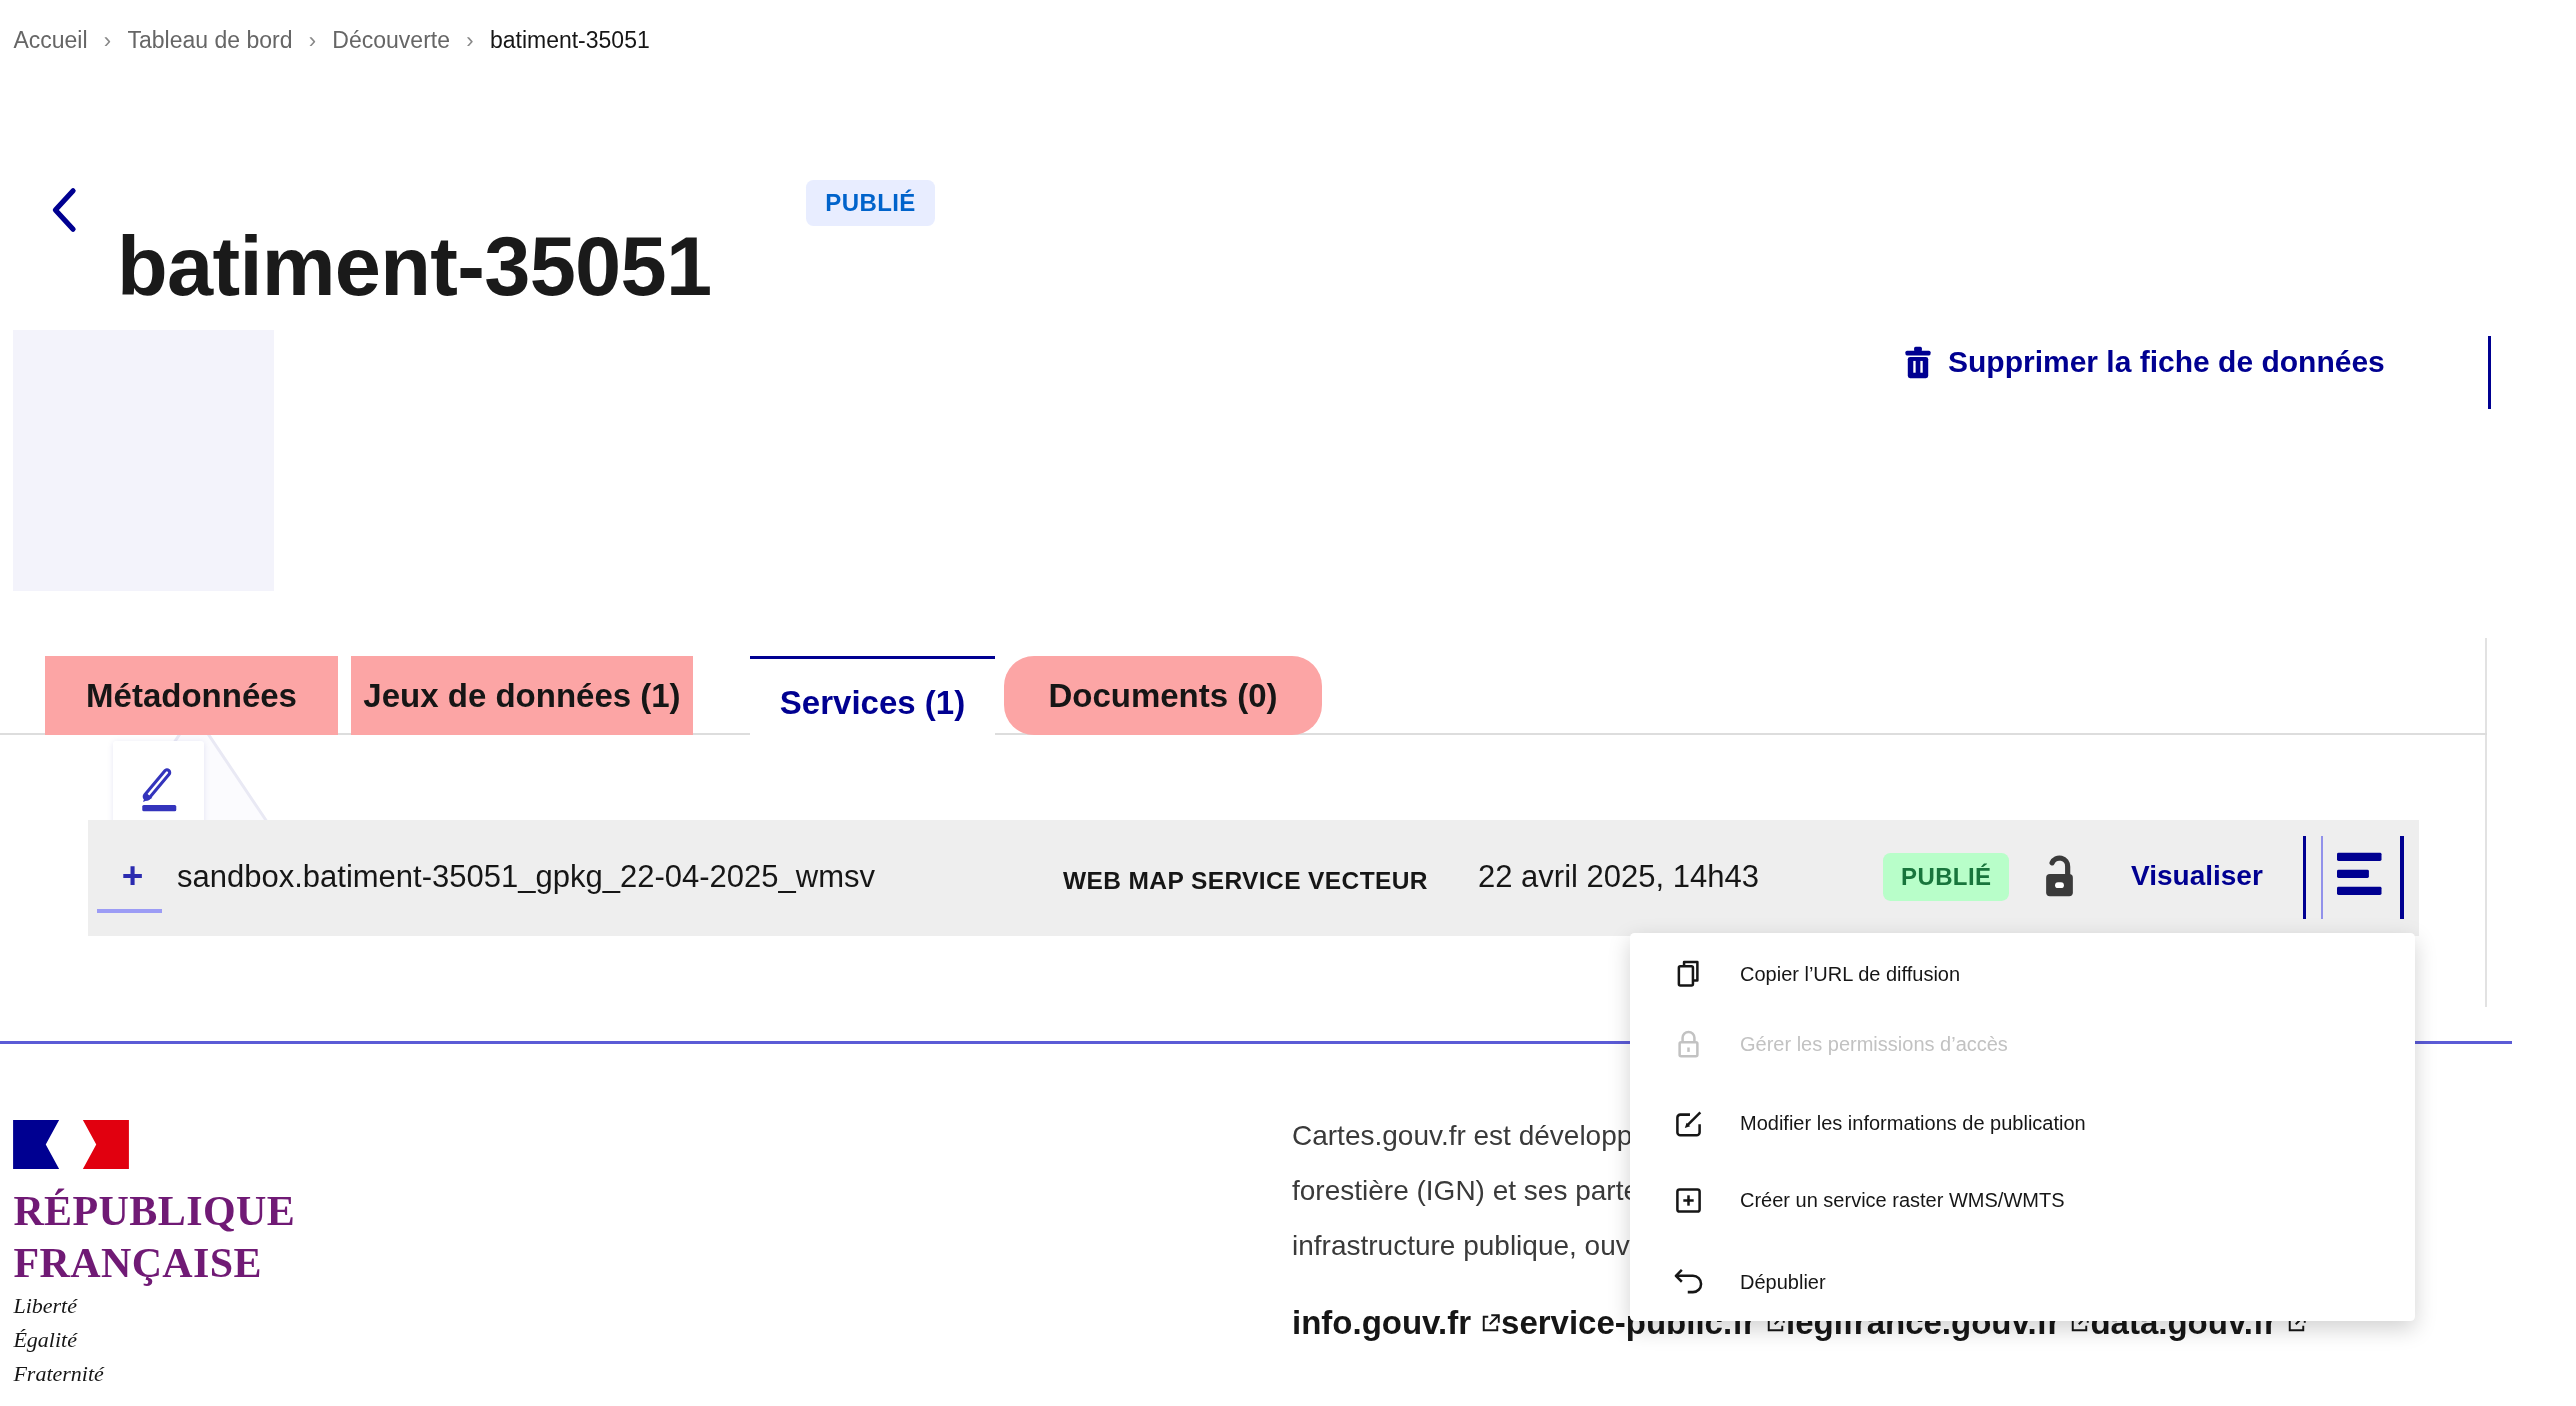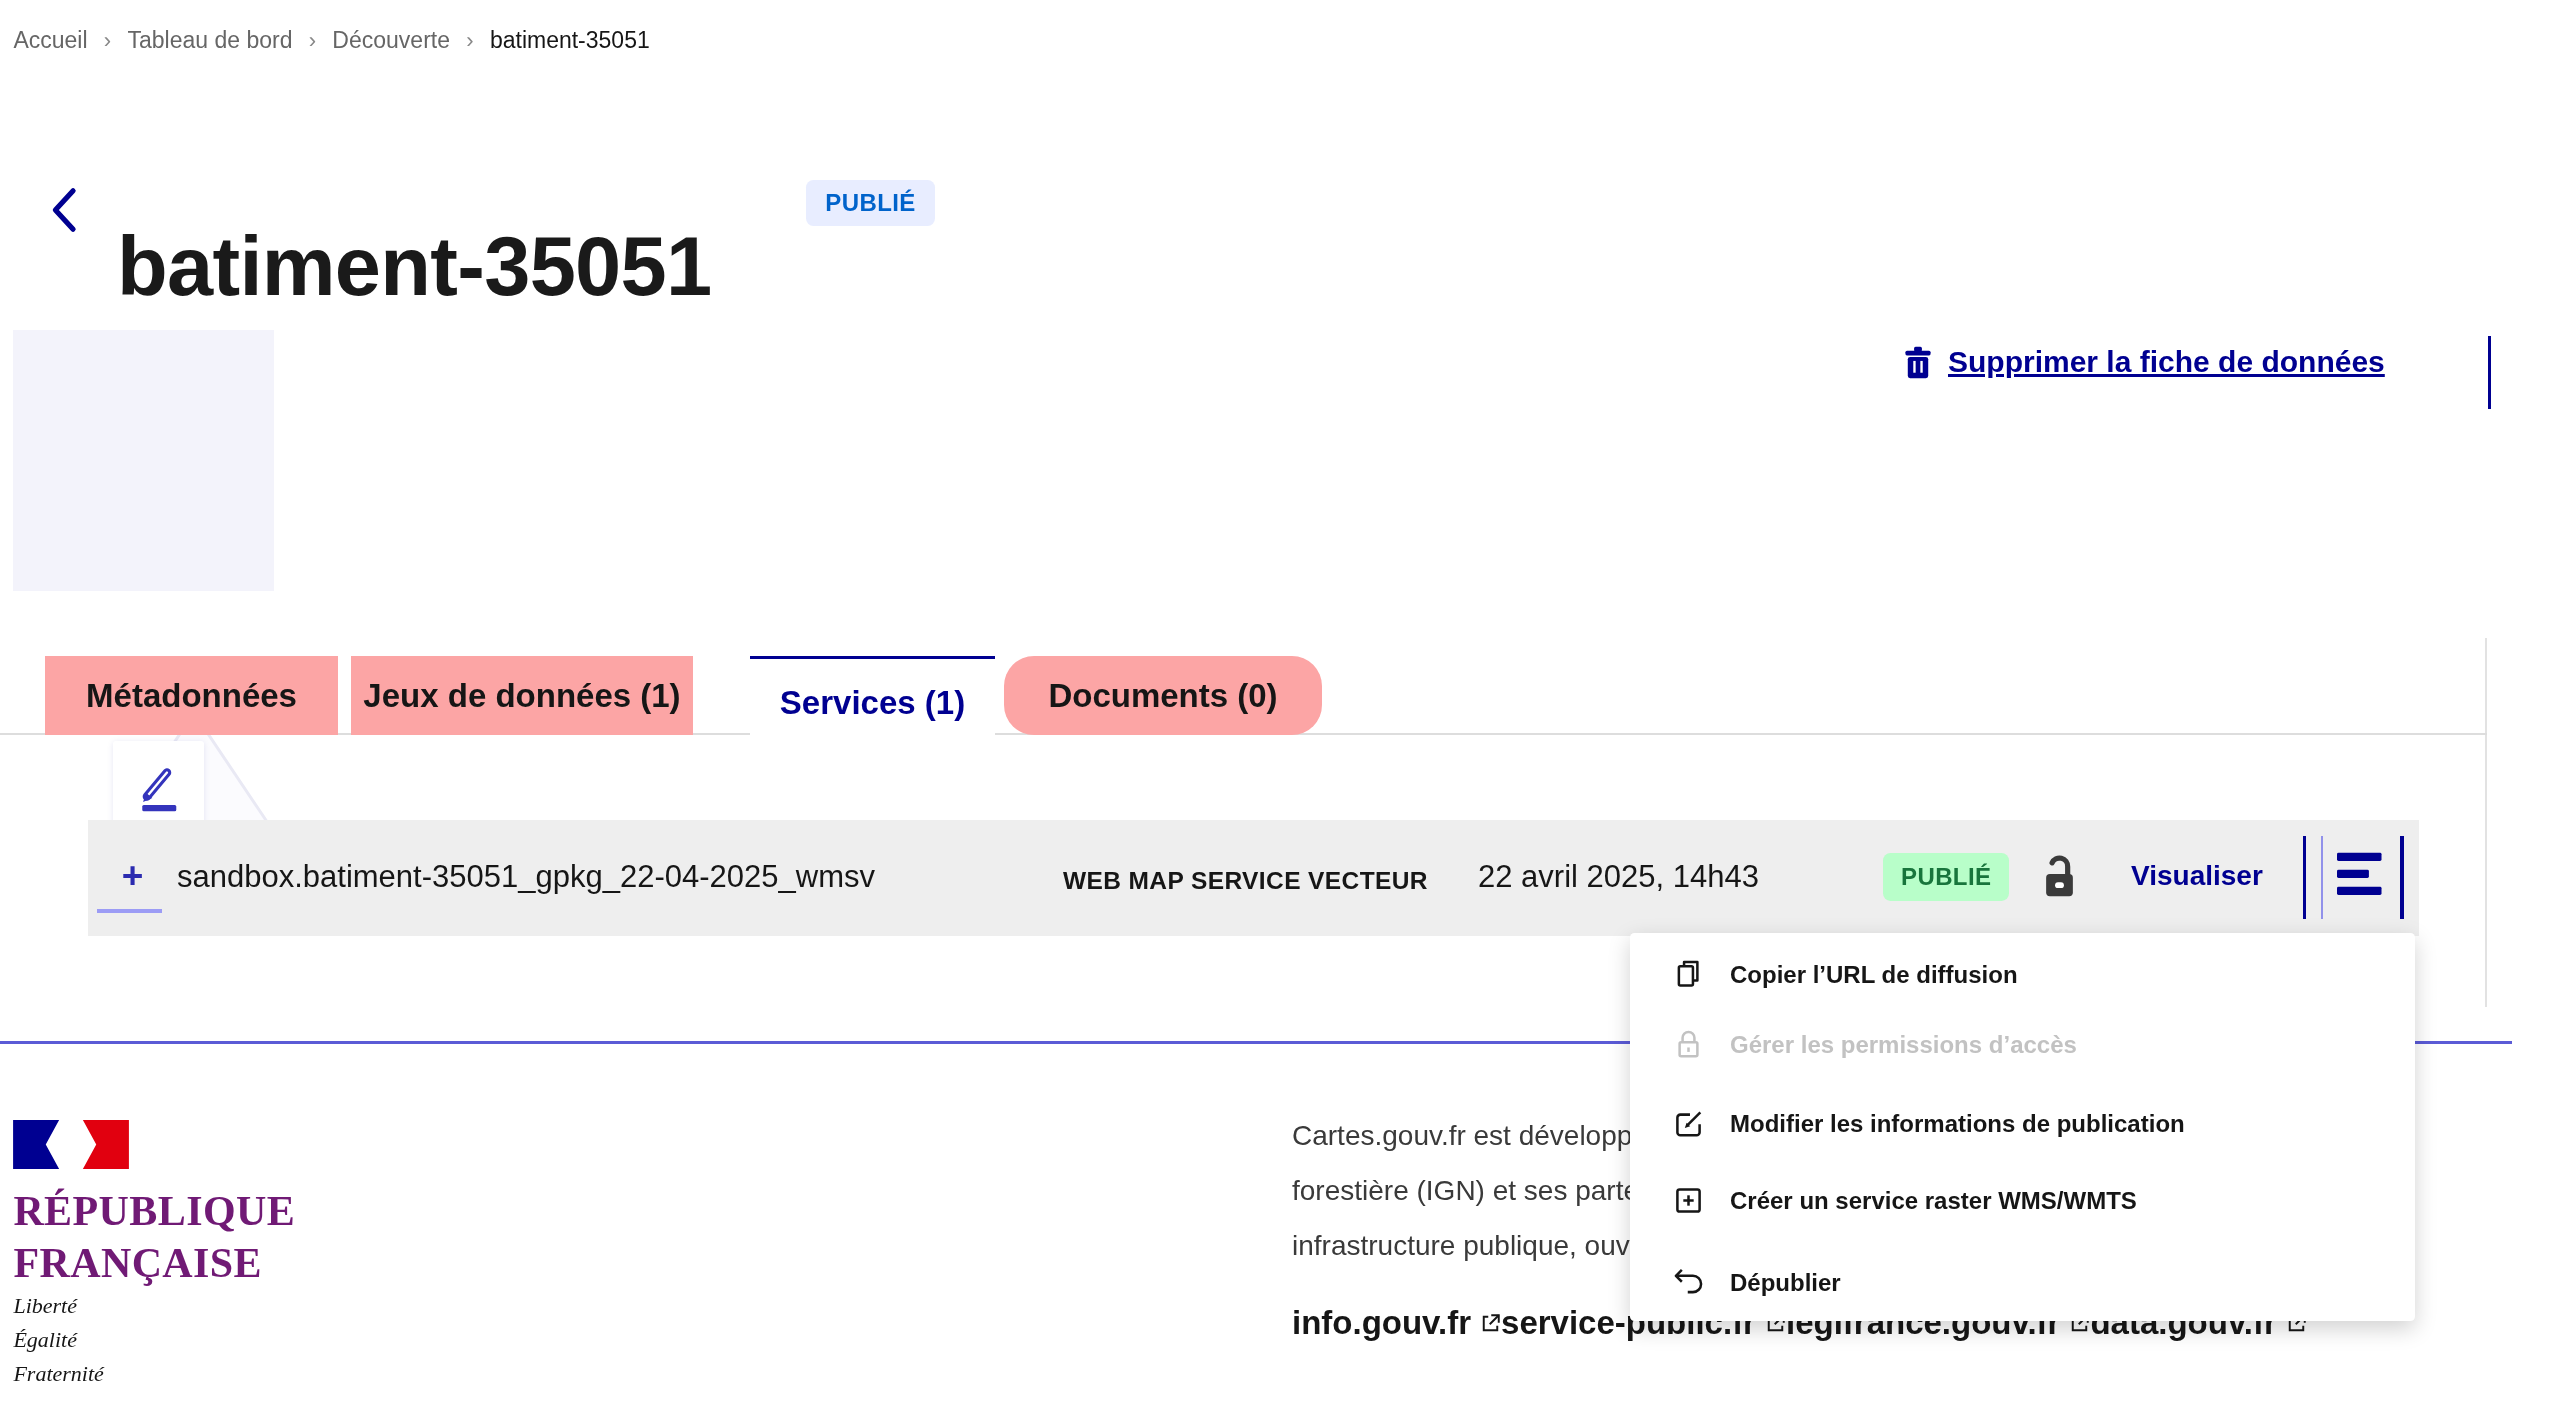--- a/index.html
+++ b/index.html
@@ -13,21 +13,21 @@
   .breadcrumb .sep{color:#888;font-size:22px;}
   
   .back-btn{position:absolute;left:48px;top:187px;width:31px;height:46px;cursor:pointer;}
   .page-title{position:absolute;left:117px;top:163px;font-size:83px;font-weight:700;
               letter-spacing:-0.7px;color:#1a1a1a;}
   .badge{display:inline-block;border-radius:7.4px;font-weight:700;letter-spacing:0.4px;}
   .badge-info{position:absolute;left:806px;top:180px;height:46px;line-height:46px;
               padding:0 19.3px;font-size:24px;background:#E8EDFF;color:#0063CB;}
   
   .delete-btn{position:absolute;left:1903px;top:345px;display:flex;align-items:center;gap:15px;
-              color:#000091;font-size:30px;font-weight:700;cursor:pointer;text-decoration:underline;}
+              color:#000091;font-size:30px;font-weight:700;cursor:pointer;}
   .delete-sep{position:absolute;left:2488px;top:336px;width:3px;height:73px;background:#000091;}
   
   .thumb{position:absolute;left:13.4px;top:330px;width:261px;height:261px;background:#F3F3FB;}
   .thumb-tri{position:absolute;left:95px;top:377px;z-index:0;}
   .thumb-btn{position:absolute;left:100px;top:411px;width:91px;height:91px;background:#fff;
              border-radius:3px;box-shadow:0 1.5px 6px rgba(0,0,145,.10);z-index:1;cursor:pointer;
              display:flex;align-items:center;justify-content:center;}
   
   .tab{position:absolute;top:656px;height:79px;background:#fca5a5;display:flex;align-items:center;
        justify-content:center;font-size:33px;font-weight:700;color:#161616;cursor:pointer;z-index:2;}
@@ -51,22 +51,22 @@
                  background:#B8FEC9;color:#18753C;border-radius:7.4px;font-weight:700;letter-spacing:0.4px;}
   .svc-lock{left:1947px;top:30px;}
   .svc-visualiser{left:2043px;top:40px;font-size:28px;font-weight:700;color:#000091;cursor:pointer;white-space:nowrap;}
   .vbar1{left:2215px;top:16.3px;width:3px;height:83px;background:#000091;}
   .vbar2{left:2233px;top:16.3px;width:2.2px;height:83px;background:#9191EA;}
   .row-menu-btn{left:2249px;top:31px;width:49px;height:49px;cursor:pointer;}
   .vbar3{left:2312px;top:16.3px;width:3.7px;height:83px;background:#000091;}
   
   .menu-panel{position:absolute;left:1630px;top:933px;width:785px;height:388px;background:#fff;
               border-radius:4.5px;box-shadow:0 7.4px 22px rgba(0,0,0,.18);z-index:20;}
-  .menu-item{position:absolute;left:1670px;height:45px;display:flex;align-items:center;gap:23px;
-             font-size:24px;font-weight:700;color:#161616;z-index:21;cursor:pointer;white-space:nowrap;}
+  .menu-item{position:absolute;left:1670px;height:45px;display:flex;align-items:center;gap:33px;
+             font-size:20px;font-weight:400;color:#161616;z-index:21;cursor:pointer;white-space:nowrap;}
   .mi0{top:952px;} .mi1{top:1022px;text-align:center;} .mi2{top:1101px;} .mi3{top:1178px;} .mi4{top:1260px;}
   .menu-item.disabled{color:#C2C2C2;cursor:default;}
   .menu-item svg{flex:none;}
   
   .footer-line{position:absolute;left:0;top:1041px;width:2512px;height:3px;background:#5B5BD6;}
   .flag{position:absolute;left:13.4px;top:1120px;}
   .brand{position:absolute;left:13.4px;top:1185px;font-size:42px;font-weight:700;line-height:52px;
          color:#701a75;letter-spacing:0.4px;font-family:Liberation Serif, serif;}
   .brand span{display:block;}
   .motto{position:absolute;left:13.4px;top:1289px;font-family:"Liberation Serif",serif;font-style:italic;

